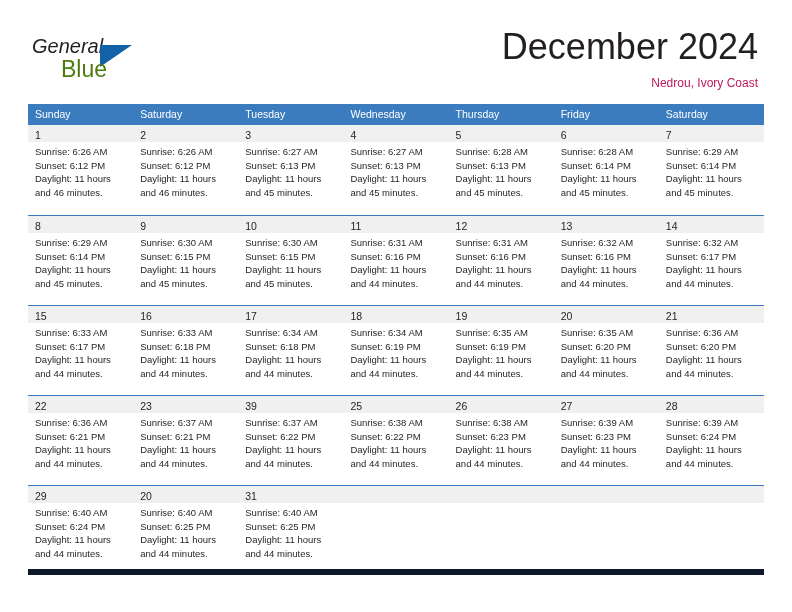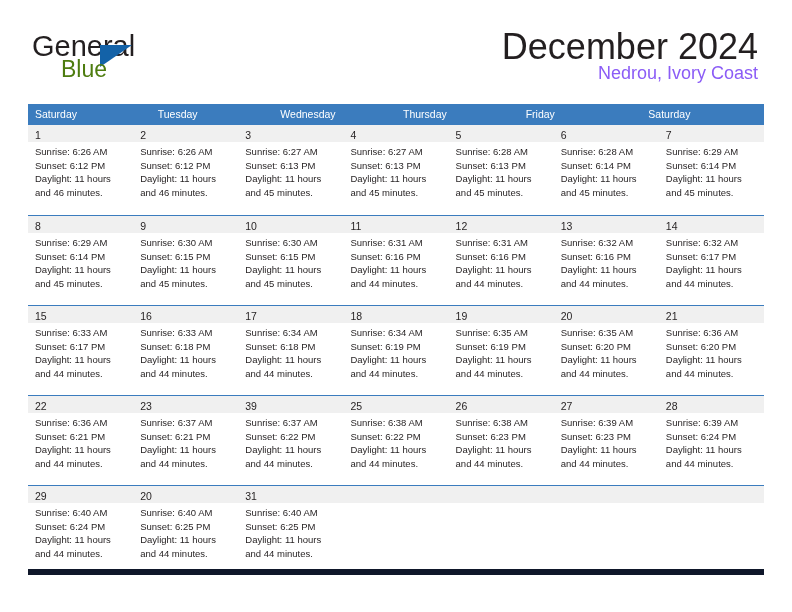--- a/index.html
+++ b/index.html
@@ -35,25 +35,26 @@
     position: absolute;
     left: 32px;
     top: 33px;
     width: 180px;
     height: 56px;
   }
   .brand-general {
     position: absolute;
     left: 0;
     top: 0;
-    font-size: 29px;
+    font-size: 20px;
     color: #231f20;
     letter-spacing: 0px;
     line-height: 26px;
     font-family: "Liberation Sans", sans-serif;
+    font-style: italic;
   }
   .brand-blue {
     position: absolute;
     left: 29px;
     top: 23px;
     font-size: 23px;
     color: #4d7c0f;
     line-height: 26px;
     font-family: "Liberation Sans", sans-serif;
   }
@@ -74,22 +75,23 @@
     text-align: right;
   }
   .cal-title {
     font-size: 36px;
     color: #231f20;
     line-height: 34px;
     white-space: nowrap;
     font-family: "Liberation Sans", sans-serif;
   }
   .cal-subtitle {
-    font-size: 18px;
-    color: #8b5cf6;
+    margin-top: 10px;
+    font-size: 12px;
+    color: #be185d;
     line-height: 18px;
     white-space: nowrap;
     font-family: "Liberation Sans", sans-serif;
   }
 
   
   .calendar {
     position: absolute;
     left: 28px;
     top: 104px;
@@ -175,20 +177,21 @@
     <div class="title-block">
       <div class="cal-title">December 2024</div>
       <div class="cal-subtitle">Nedrou, Ivory Coast</div>
     </div>
 
   </div>
 
   <div class="calendar">
 
     <div class="cal-head">
+      <div class="hcell">Sunday</div>
       <div class="hcell">Saturday</div>
       <div class="hcell">Tuesday</div>
       <div class="hcell">Wednesday</div>
       <div class="hcell">Thursday</div>
       <div class="hcell">Friday</div>
       <div class="hcell">Saturday</div>
     </div>
 
     <div id="weeks-container">
         <div class="week">

